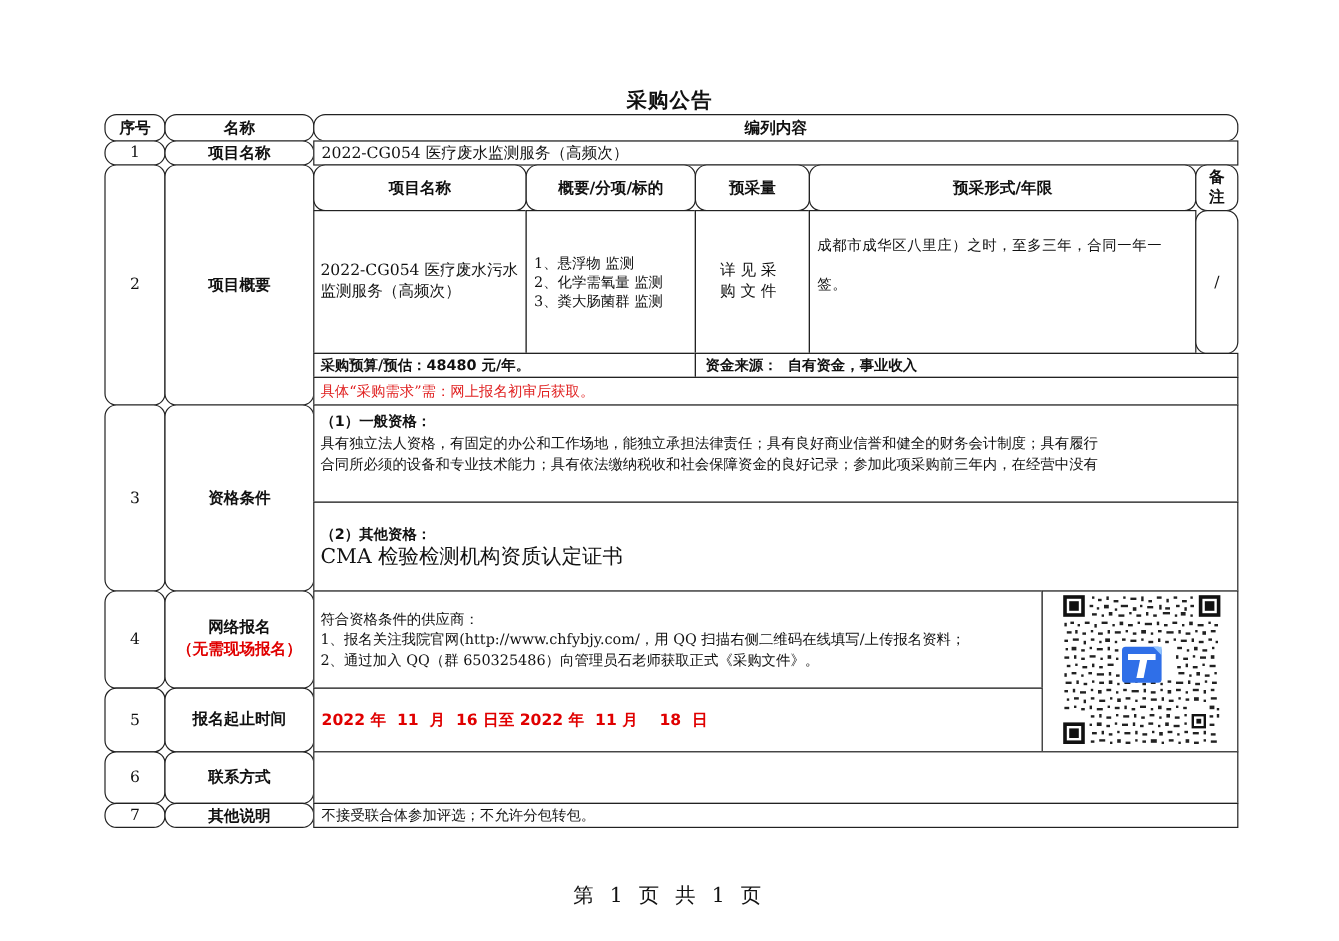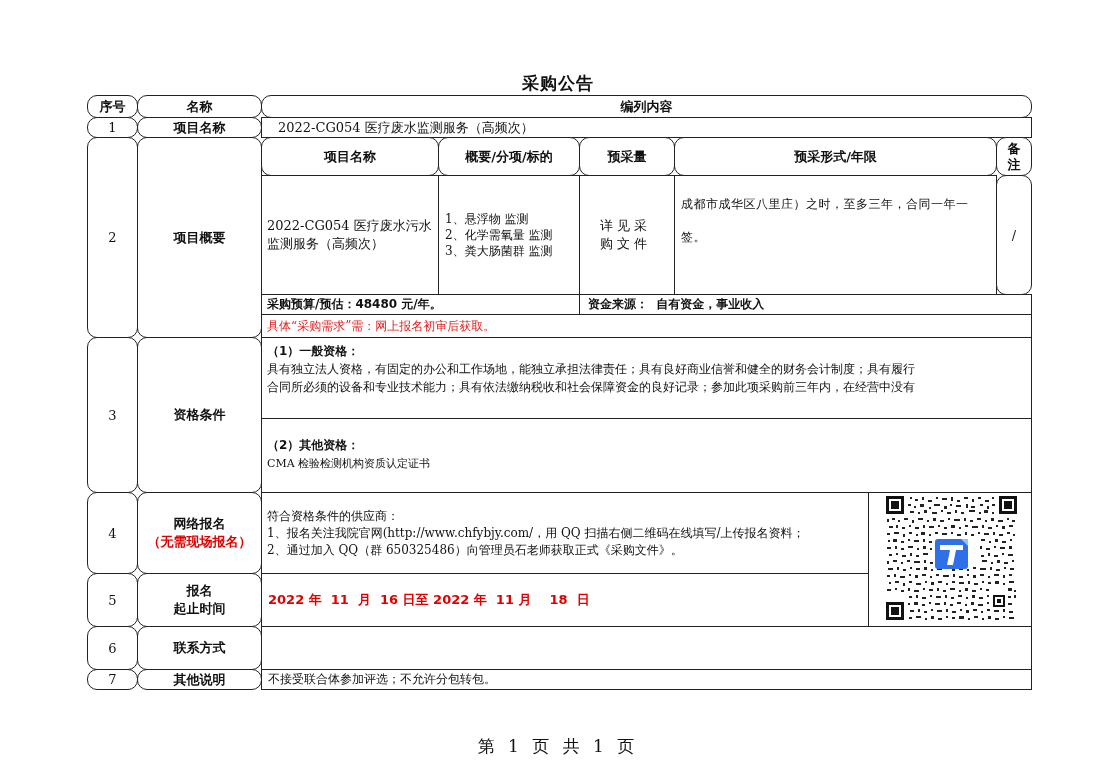--- a/index.html
+++ b/index.html
@@ -12,21 +12,21 @@
   .cell {
     position: absolute; border: 1px solid #222; background: #fff; overflow: hidden;
   }
   .bold-sans { font-family: "DejaVu Sans", "Liberation Sans", sans-serif; font-weight: bold; }
   .center { display: flex; align-items: center; justify-content: center; text-align: center; border-radius: 10px; }
   .vcenter { display: flex; align-items: center; }
   .f12 { font-size: 12px; }
   .f13 { font-size: 13px; }
   .red { color: #e00000; }
   .red2 { color: #e02020; }
-  .pad { padding-left: 16px; }
+  .pad { padding-left: 6px; }
   .footer {
     position: absolute; left: 0; width: 1116px; top: 735px; text-align: center; font-size: 17px; letter-spacing: 4px;
   }
   .qr { position: absolute; left: 884px; top: 494px; width: 135px; height: 128px; }
 </style>
 </head>
 <body>
 
 <div class="title">采购公告</div>
 
@@ -73,21 +73,21 @@
 <div class="cell center bold-sans f13" style="left:137px;top:337px;width:125px;height:156px;">资格条件</div>
 <div class="cell f12" style="left:261px;top:337px;width:771px;height:82px;padding:4px 5px 0 5px;">
   <div class="bold-sans" style="line-height:18px;">（1）一般资格：</div>
   <div style="line-height:18px;">
     <div>具有独立法人资格，有固定的办公和工作场地，能独立承担法律责任；具有良好商业信誉和健全的财务会计制度；具有履行</div>
     <div>合同所必须的设备和专业技术能力；具有依法缴纳税收和社会保障资金的良好记录；参加此项采购前三年内，在经营中没有</div>
   </div>
 </div>
 <div class="cell f12" style="left:261px;top:418px;width:771px;height:75px;padding:17px 12px 0 5px;">
   <div class="bold-sans" style="line-height:18px;">（2）其他资格：</div>
-  <div style="line-height:20px;font-size:11px;">CMA 检验检测机构资质认定证书</div>
+  <div style="line-height:20px;font-size:17px;">CMA 检验检测机构资质认定证书</div>
 </div>
 
 <div class="cell center f13" style="left:87px;top:492px;width:51px;height:82px;">4</div>
 <div class="cell center" style="left:137px;top:492px;width:125px;height:82px;flex-direction:column;">
   <div class="bold-sans f13" style="line-height:18px;">网络报名</div>
   <div class="bold-sans f13 red" style="line-height:18px;">（无需现场报名）</div>
 </div>
 <div class="cell vcenter f12" style="left:261px;top:492px;width:608px;height:82px;padding-left:5px;">
   <div style="line-height:17px;white-space:nowrap;">
     <div>符合资格条件的供应商：</div>
@@ -390,21 +390,21 @@
     </g>
 
     <rect x="51" y="45" width="33" height="30" rx="3" fill="#2f6fe8"></rect>
     <polygon points="77,45 84,45 84,52" fill="#8fc3ff"></polygon>
     <rect x="56" y="51" width="23" height="5" fill="#fff"></rect>
     <polygon points="66,56 72,56 69,71 63,71" fill="#fff"></polygon>
   </svg>
 </div>
 
 <div class="cell center f13" style="left:87px;top:573px;width:51px;height:54px;">5</div>
-<div class="cell center" style="left:137px;top:573px;width:125px;height:54px;flex-direction:column;">
+<div class="cell center" style="left:137px;top:573px;width:125px;height:54px;">
   <div class="bold-sans f13" style="line-height:18px;">报名</div>
   <div class="bold-sans f13" style="line-height:18px;">起止时间</div>
 </div>
 <div class="cell vcenter bold-sans f13 red" style="left:261px;top:573px;width:608px;height:54px;padding-left:6px;white-space:pre;">2022 年  11  月  16 日至 2022 年  11 月    18  日</div>
 
 <div class="cell center f13" style="left:87px;top:626px;width:51px;height:44px;">6</div>
 <div class="cell center bold-sans f13" style="left:137px;top:626px;width:125px;height:44px;">联系方式</div>
 <div class="cell vcenter f12" style="left:261px;top:626px;width:771px;height:44px;padding-left:6px;">
   <div style="line-height:18px;white-space:pre;">
     <div>报名咨询：  采购办石老师 84343039</div>

